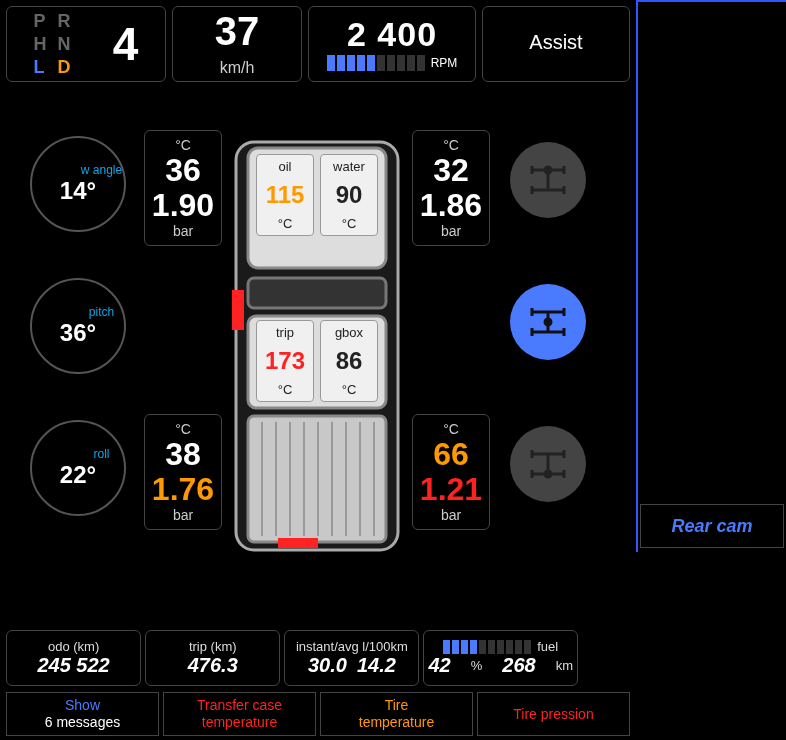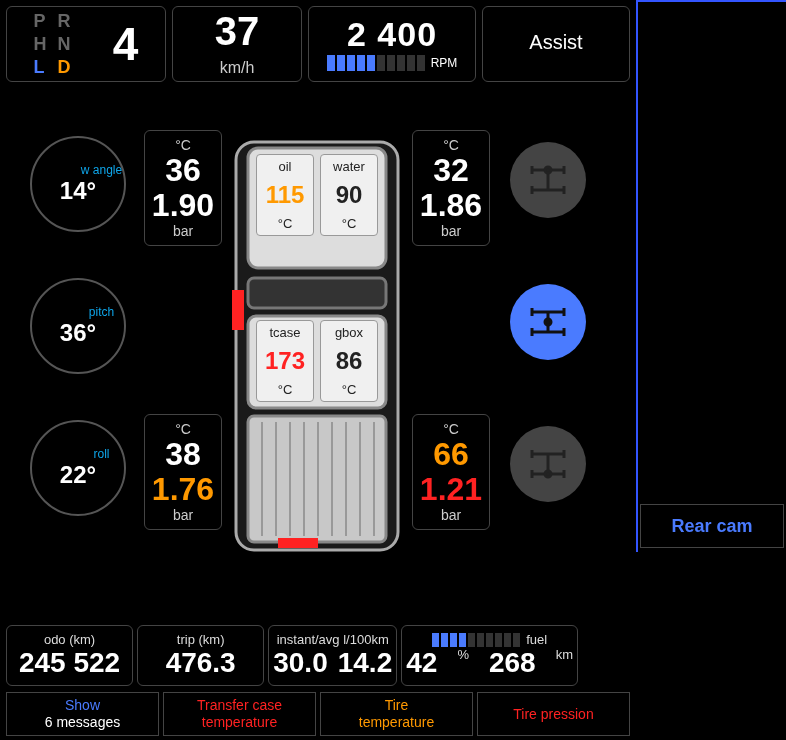--- a/index.html
+++ b/index.html
@@ -19,20 +19,21 @@
     height: 740px;
   }
   .side {
     position: absolute;
     left: 636px; top: 0;
     width: 150px;
     height: 552px;
     border: 2px solid #3355ff;
     border-right: none;
     border-bottom: none;
+    font-style: italic;
   }
   
   .toprow {
     display: flex;
     gap: 6px;
     padding: 6px;
     height: 88px;
   }
   .topcard {
     background: #000;
@@ -161,21 +162,21 @@
     flex: 1;
     display: flex;
     flex-direction: column;
     align-items: center;
     justify-content: center;
     padding: 6px 4px;
     background: #000;
     min-height: 56px;
   }
   .botcard .bl { font-size: 13px; color: #ddd; }
-  .botcard .bv { font-size: 28px; font-weight: bold; }
+  .botcard .bv { font-size: 20px; font-weight: bold; font-style: italic; }
 
   
   .alertrow {
     position: absolute;
     left: 6px; bottom: 4px;
     width: 624px;
     display: flex;
     gap: 4px;
   }
   .alertcard {
@@ -369,21 +370,21 @@
         <div>oil</div>
         <div class="ebval" style="color:#ff9900">115</div>
         <div>°C</div>
       </div>
       <div class="engbox" style="left:92px; top:18px">
         <div>water</div>
         <div class="ebval">90</div>
         <div>°C</div>
       </div>
       <div class="engbox" style="left:28px; top:184px">
-        <div>tcase</div>
+        <div>trip</div>
         <div class="ebval" style="color:#ff2222">173</div>
         <div>°C</div>
       </div>
       <div class="engbox" style="left:92px; top:184px">
         <div>gbox</div>
         <div class="ebval">86</div>
         <div>°C</div>
       </div>
       
       <div class="redmark" style="left:4px; top:154px; width:12px; height:40px"></div>
@@ -416,21 +417,21 @@
             <span class="on"></span>
             <span></span>
             <span></span>
             <span></span>
             <span></span>
             <span></span>
             <span></span>
           </div>
         <span class="bl">fuel</span>
       </div>
-      <div style="display:flex; gap:20px; align-items:flex-start">
+      <div style="display:flex; gap:20px; align-items:center">
         <span class="bv">42</span>
         <span class="bl">%</span>
         <span class="bv">268</span>
         <span class="bl">km</span>
       </div>
     </div>
   </div>
 
   <div class="alertrow">
     <div class="alertcard">

